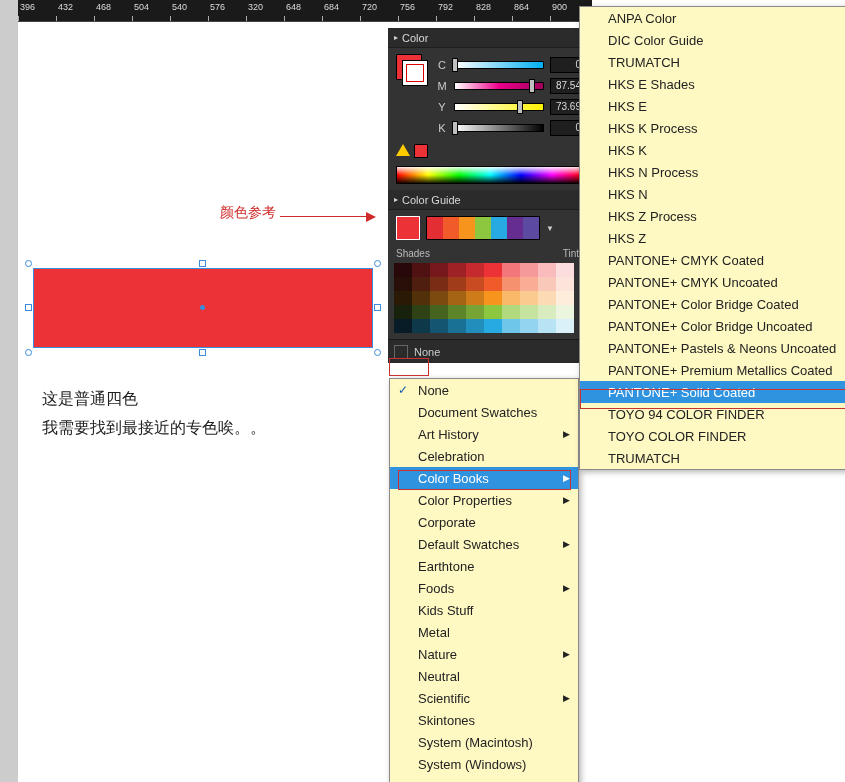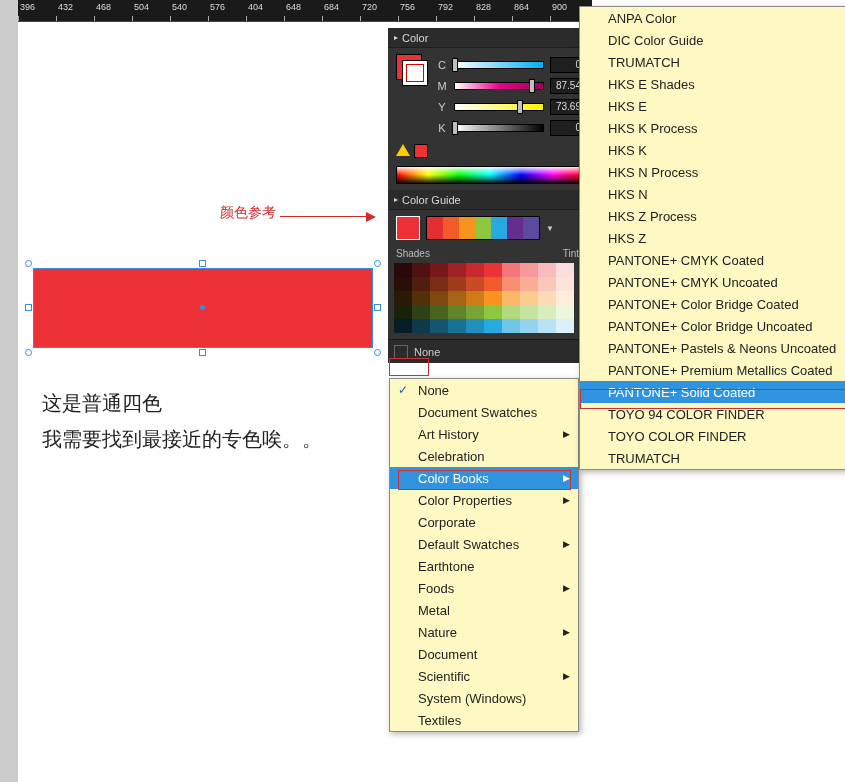--- a/index.html
+++ b/index.html
@@ -22,21 +22,21 @@
 .h-ml{left:-4px;top:50%;margin-top:-4px}.h-mr{right:-4px;top:50%;margin-top:-4px}
 .h-bl{left:-4px;bottom:-4px}.h-bm{left:50%;bottom:-4px;margin-left:-4px}.h-br{right:-4px;bottom:-4px}
 .h-center{left:50%;top:50%;margin:-3px 0 0 -3px;width:5px;height:5px;background:#3a8dde;border:none}
 
 
 .annotation { position:absolute; color:#d02a2a; font-size:14px; }
 .arrow { position:absolute; left:262px; top:212px; width:96px; height:10px; }
 .arrow-line { position:absolute; top:4px; left:0; width:86px; height:1px; background:#d02a2a; }
 .arrow-head { position:absolute; right:0; top:0; width:0; height:0; border-left:10px solid #d02a2a; border-top:5px solid transparent; border-bottom:5px solid transparent; }
 
-.chinese-text { position:absolute; left:24px; top:385px; font-size:20px; color:#222; line-height:1.8; }
+.chinese-text { position:absolute; left:24px; top:385px; font-size:16px; color:#222; line-height:1.8; }
 
 
 .panel-stack { position:absolute; left:370px; top:28px; width:204px; background:#333333; color:#d8d8d8; font-size:11px; }
 .panel-tab { height:20px; background:#2b2b2b; display:flex; align-items:center; padding:0 6px; border-bottom:1px solid #1e1e1e; gap:4px; }
 .panel-tab .exp { font-size:8px; }
 .panel-body { padding:6px 8px; }
 
 .swatch-box { width:26px; height:26px; display:inline-block; vertical-align:top; }
 .swatch-main { background:#ed3237; border:1px solid #000; position:relative; }
 .swatch-group { display:inline-block; width:30px; margin-right:4px; }
@@ -104,21 +104,21 @@
       <div class="ruler-tick" style="left: 114px;">
         <span>504</span>
       </div>
       <div class="ruler-tick" style="left: 152px;">
         <span>540</span>
       </div>
       <div class="ruler-tick" style="left: 190px;">
         <span>576</span>
       </div>
       <div class="ruler-tick" style="left: 228px;">
-        <span>404</span>
+        <span>320</span>
       </div>
       <div class="ruler-tick" style="left: 266px;">
         <span>648</span>
       </div>
       <div class="ruler-tick" style="left: 304px;">
         <span>684</span>
       </div>
       <div class="ruler-tick" style="left: 342px;">
         <span>720</span>
       </div>
@@ -347,32 +347,41 @@
         <span class="sub">▶</span>
       </div>
       <div class="menu-item">
         <span>Earthtone</span>
       </div>
       <div class="menu-item">
         <span>Foods</span>
         <span class="sub">▶</span>
       </div>
       <div class="menu-item">
+        <span>Kids Stuff</span>
+      </div>
+      <div class="menu-item">
         <span>Metal</span>
       </div>
       <div class="menu-item">
         <span>Nature</span>
         <span class="sub">▶</span>
       </div>
       <div class="menu-item">
-        <span>Document</span>
+        <span>Neutral</span>
       </div>
       <div class="menu-item">
         <span>Scientific</span>
         <span class="sub">▶</span>
+      </div>
+      <div class="menu-item">
+        <span>Skintones</span>
+      </div>
+      <div class="menu-item">
+        <span>System (Macintosh)</span>
       </div>
       <div class="menu-item">
         <span>System (Windows)</span>
       </div>
       <div class="menu-item">
         <span>Textiles</span>
       </div>
     </div>
 
   <div class="menu menu2" id="menu2">

